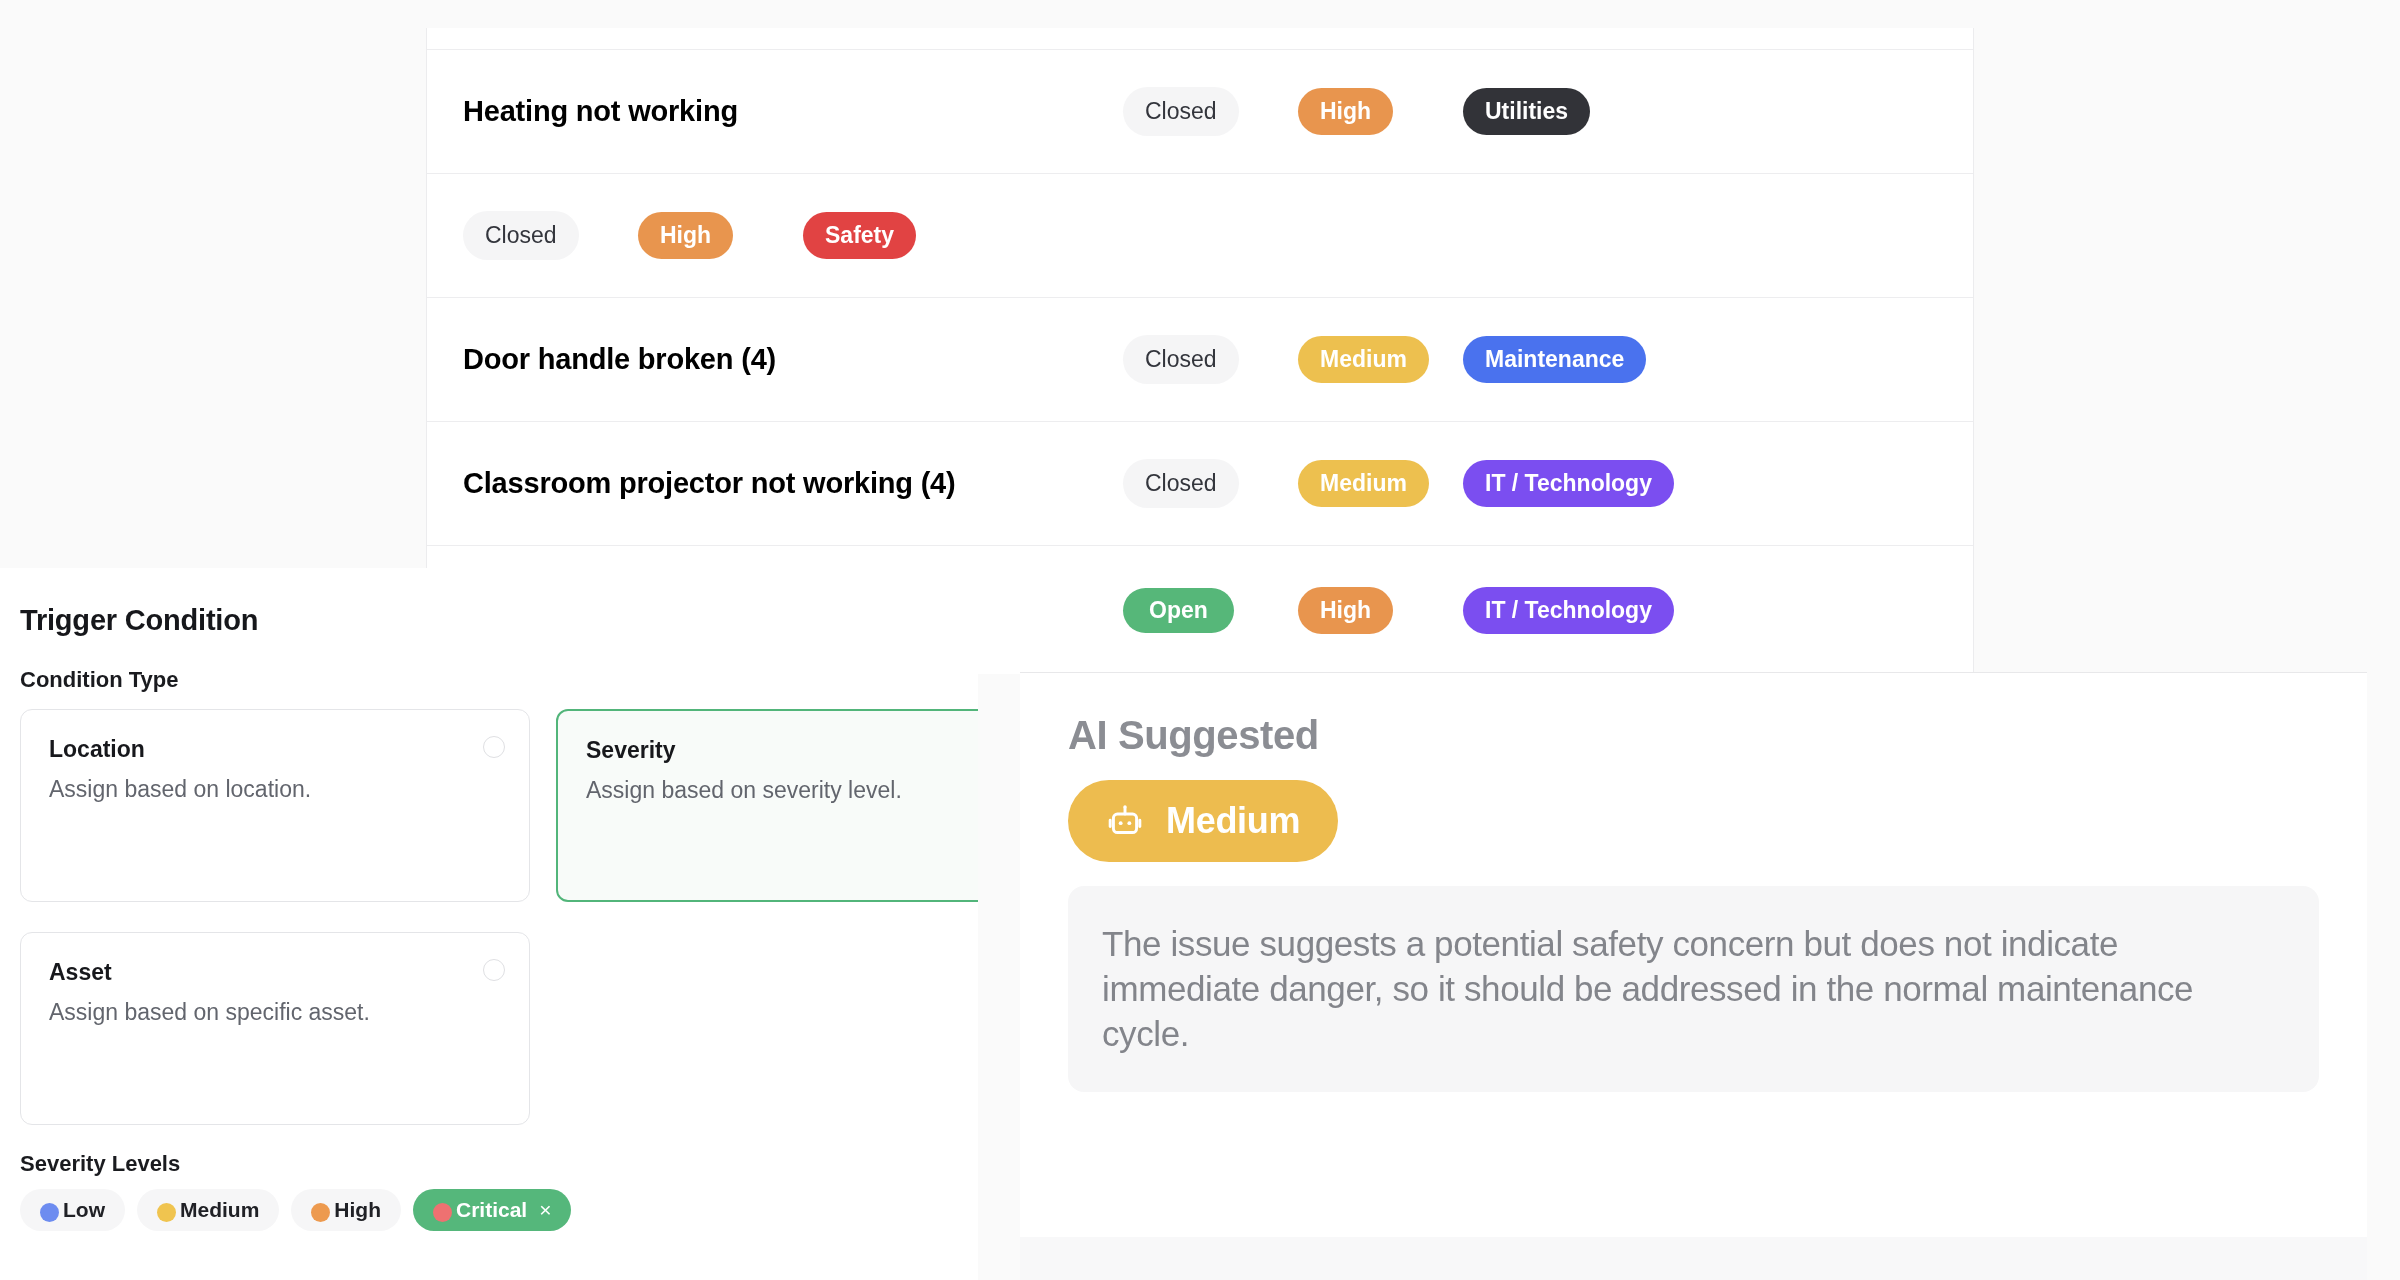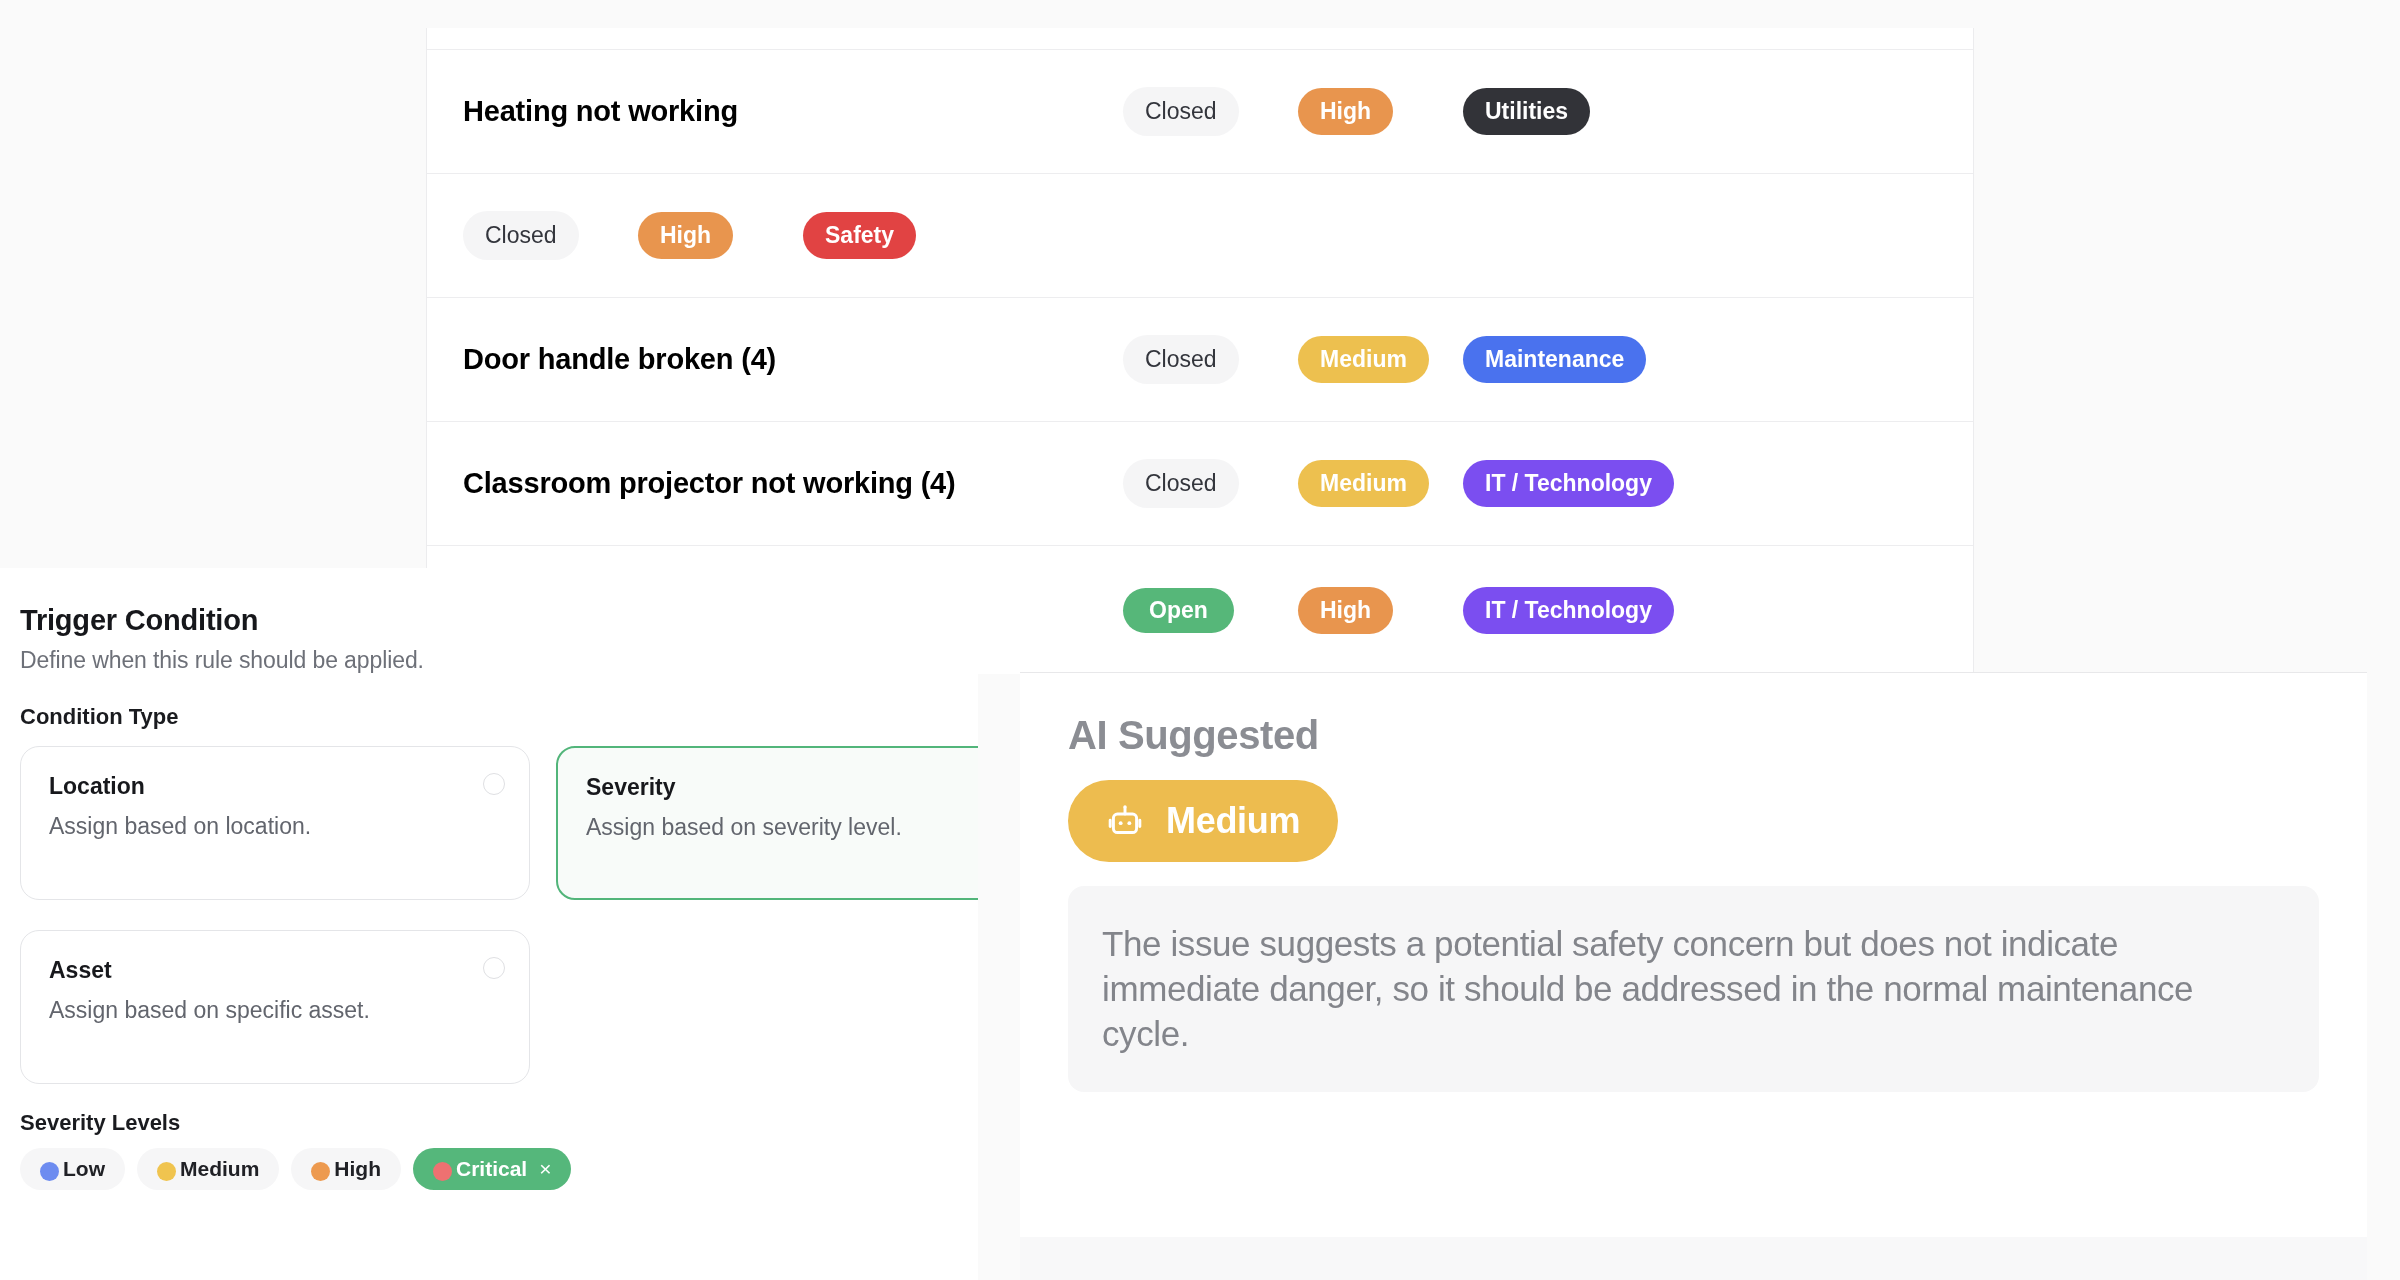--- a/index.html
+++ b/index.html
@@ -69,22 +69,22 @@
   }
   #cond-type-label {
     margin-top: 30px; font-size: 22px; font-weight: 700; color: #1a1b1f;
   }
   #cond-grid {
     margin-top: 16px;
     display: grid; grid-template-columns: 510px 510px; gap: 30px 26px;
   }
   .cond-card {
     position: relative;
-    border: 1px solid #e4e5e8; border-radius: 19px;
-    background: #ffffff; height: 154px;
+    border: 1px solid #e4e5e8; border-radius: 12px;
+    background: #ffffff; height: 193px;
     padding: 26px 28px;
   }
   .cond-card.selected { border: 2px solid #52b57a; background: #f8fbf9; }
   .cond-card h4 { font-size: 23px; font-weight: 700; color: #17181c; }
   .cond-card p  { margin-top: 13px; font-size: 23px; color: #62656d; }
   .radio {
     position: absolute; right: 24px; top: 26px;
     width: 22px; height: 22px; border-radius: 50%;
     border: 1.5px solid #dfe0e3; background: #fff;
   }
@@ -204,21 +204,20 @@
       </div>
       <div class="cell-cat">
         <span class="pill cat" style="background:#7b4ef0">IT / Technology</span>
       </div>
     </div>
 
   </div>
 
   <div id="trigger-panel">
     <div id="trigger-title">Trigger Condition</div>
-    <div id="trigger-sub">Define when this rule should be applied.</div>
     <div id="cond-type-label">Condition Type</div>
 
     <div id="cond-grid">
 
       <div class="cond-card">
         <h4>Location</h4>
         <p>Assign based on location.</p>
         <span class="radio"></span>
       </div>
 

